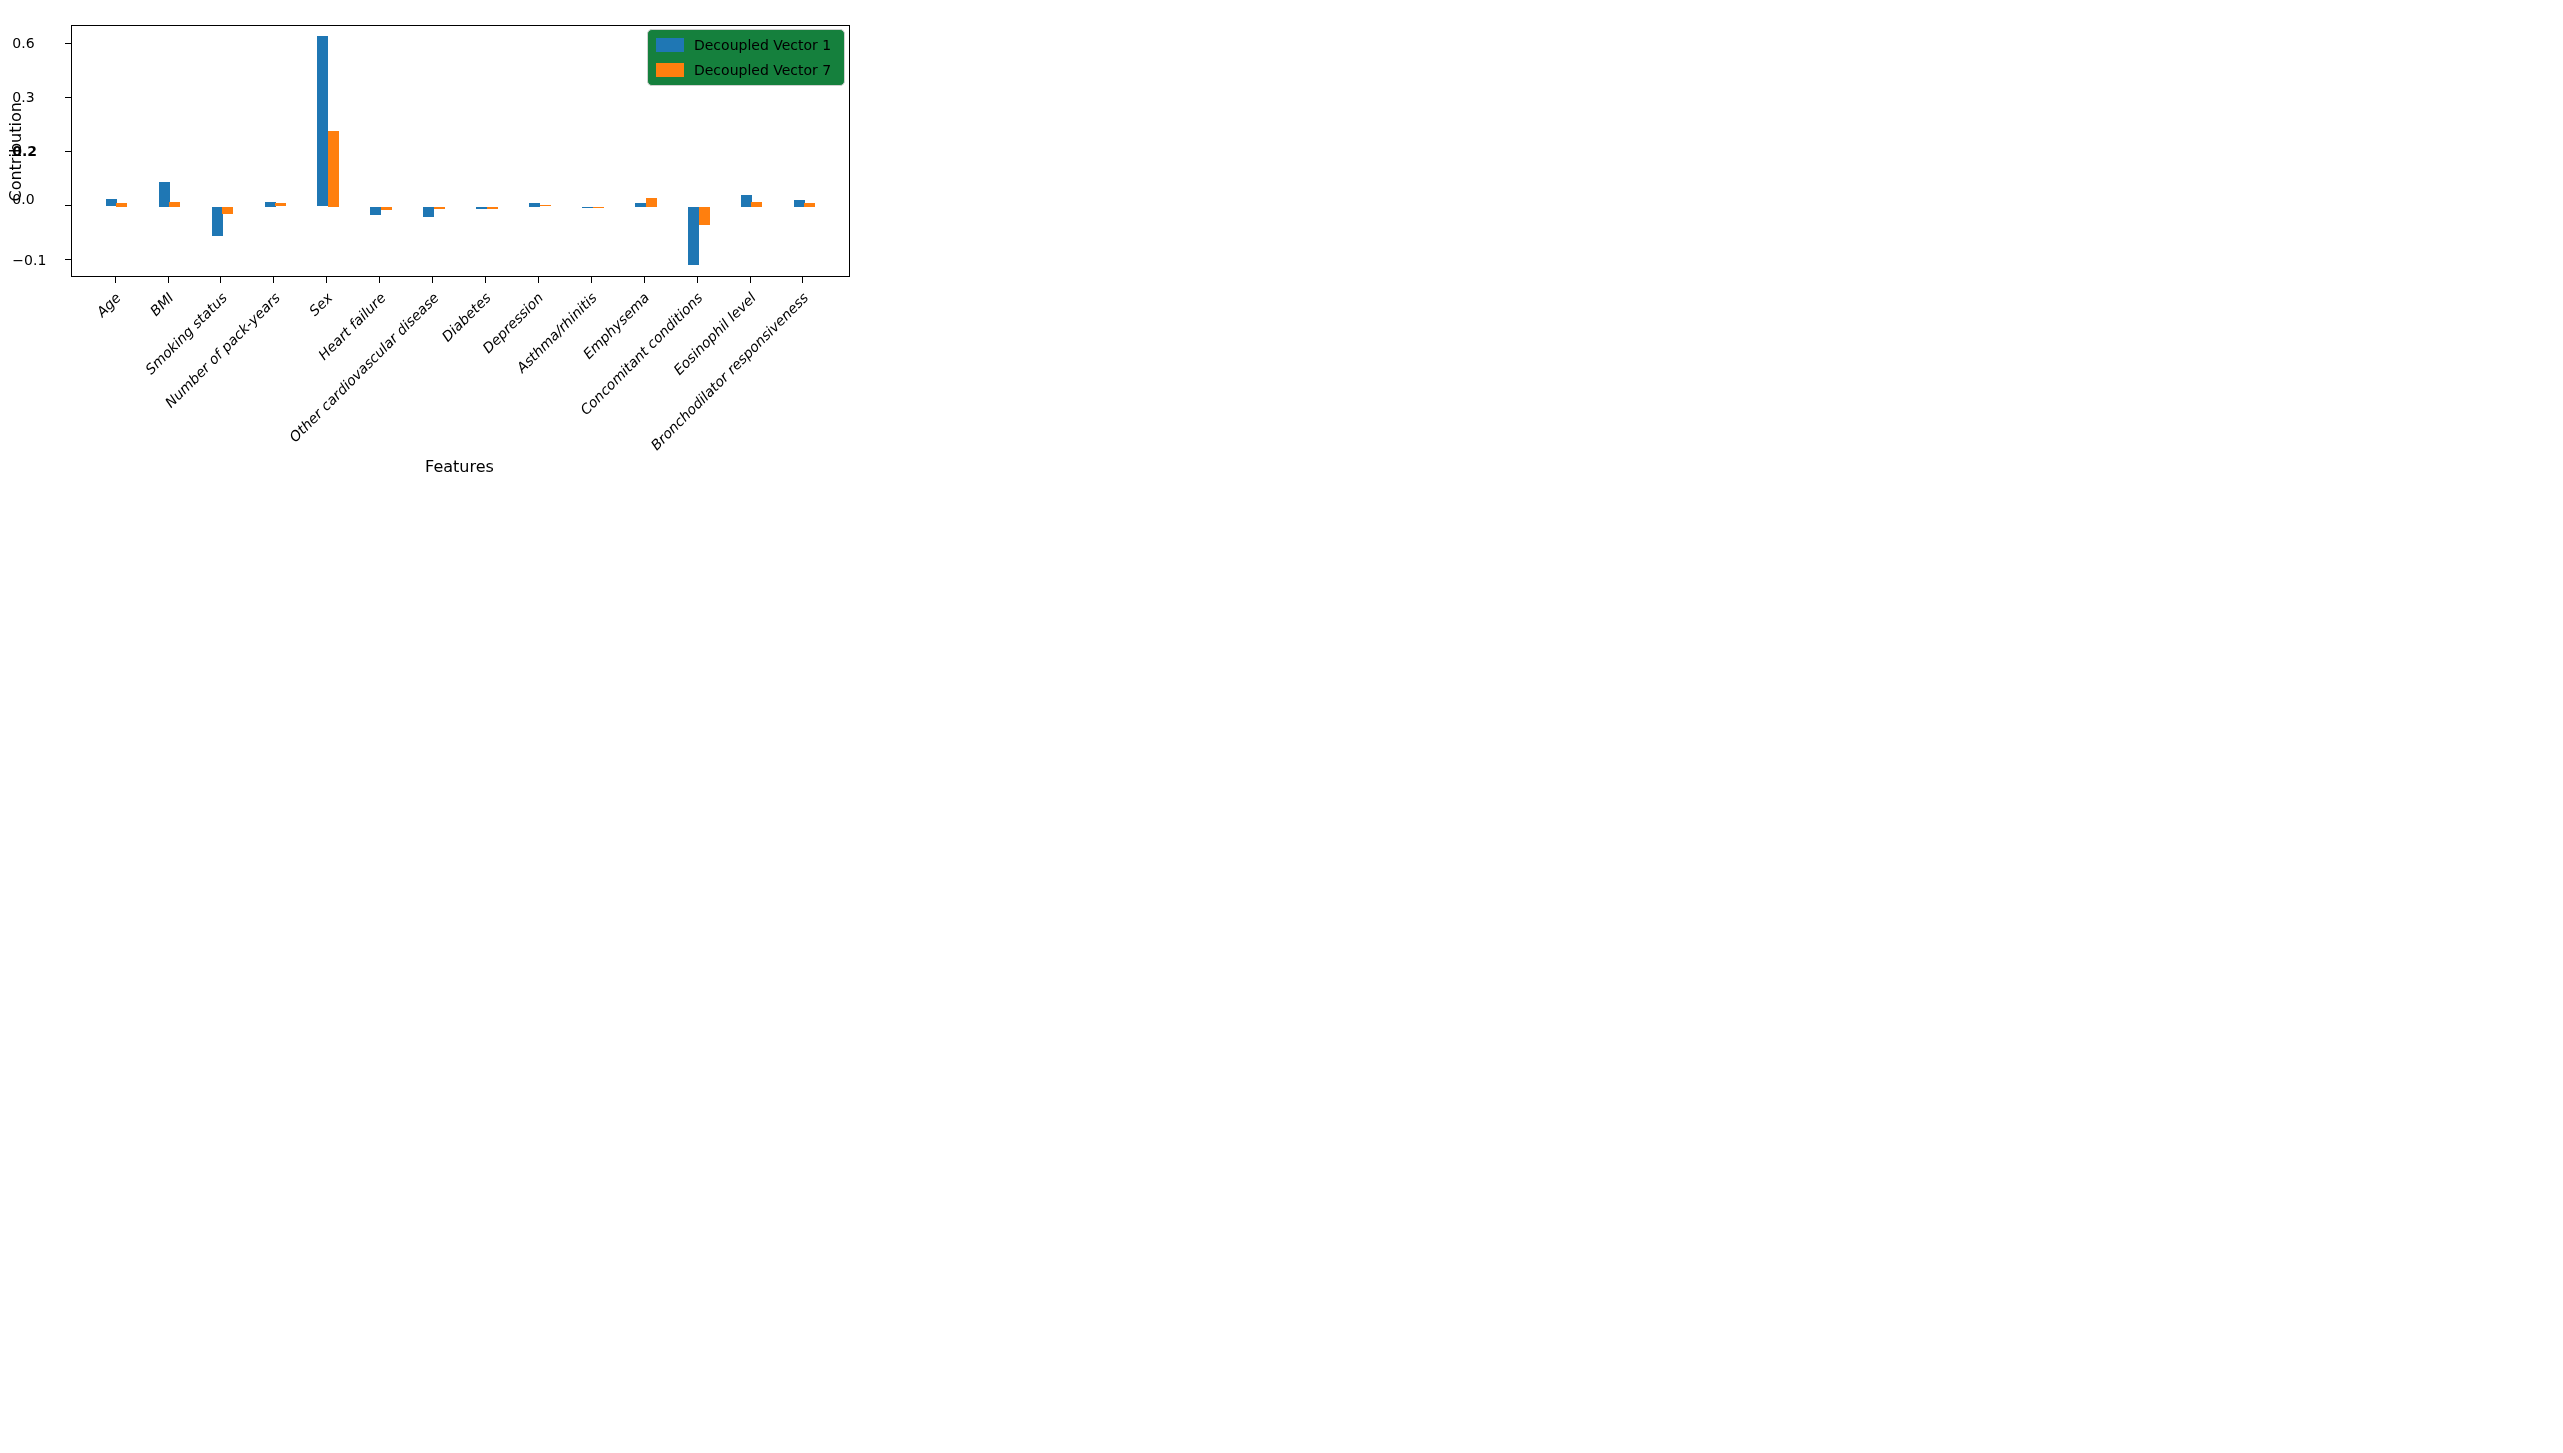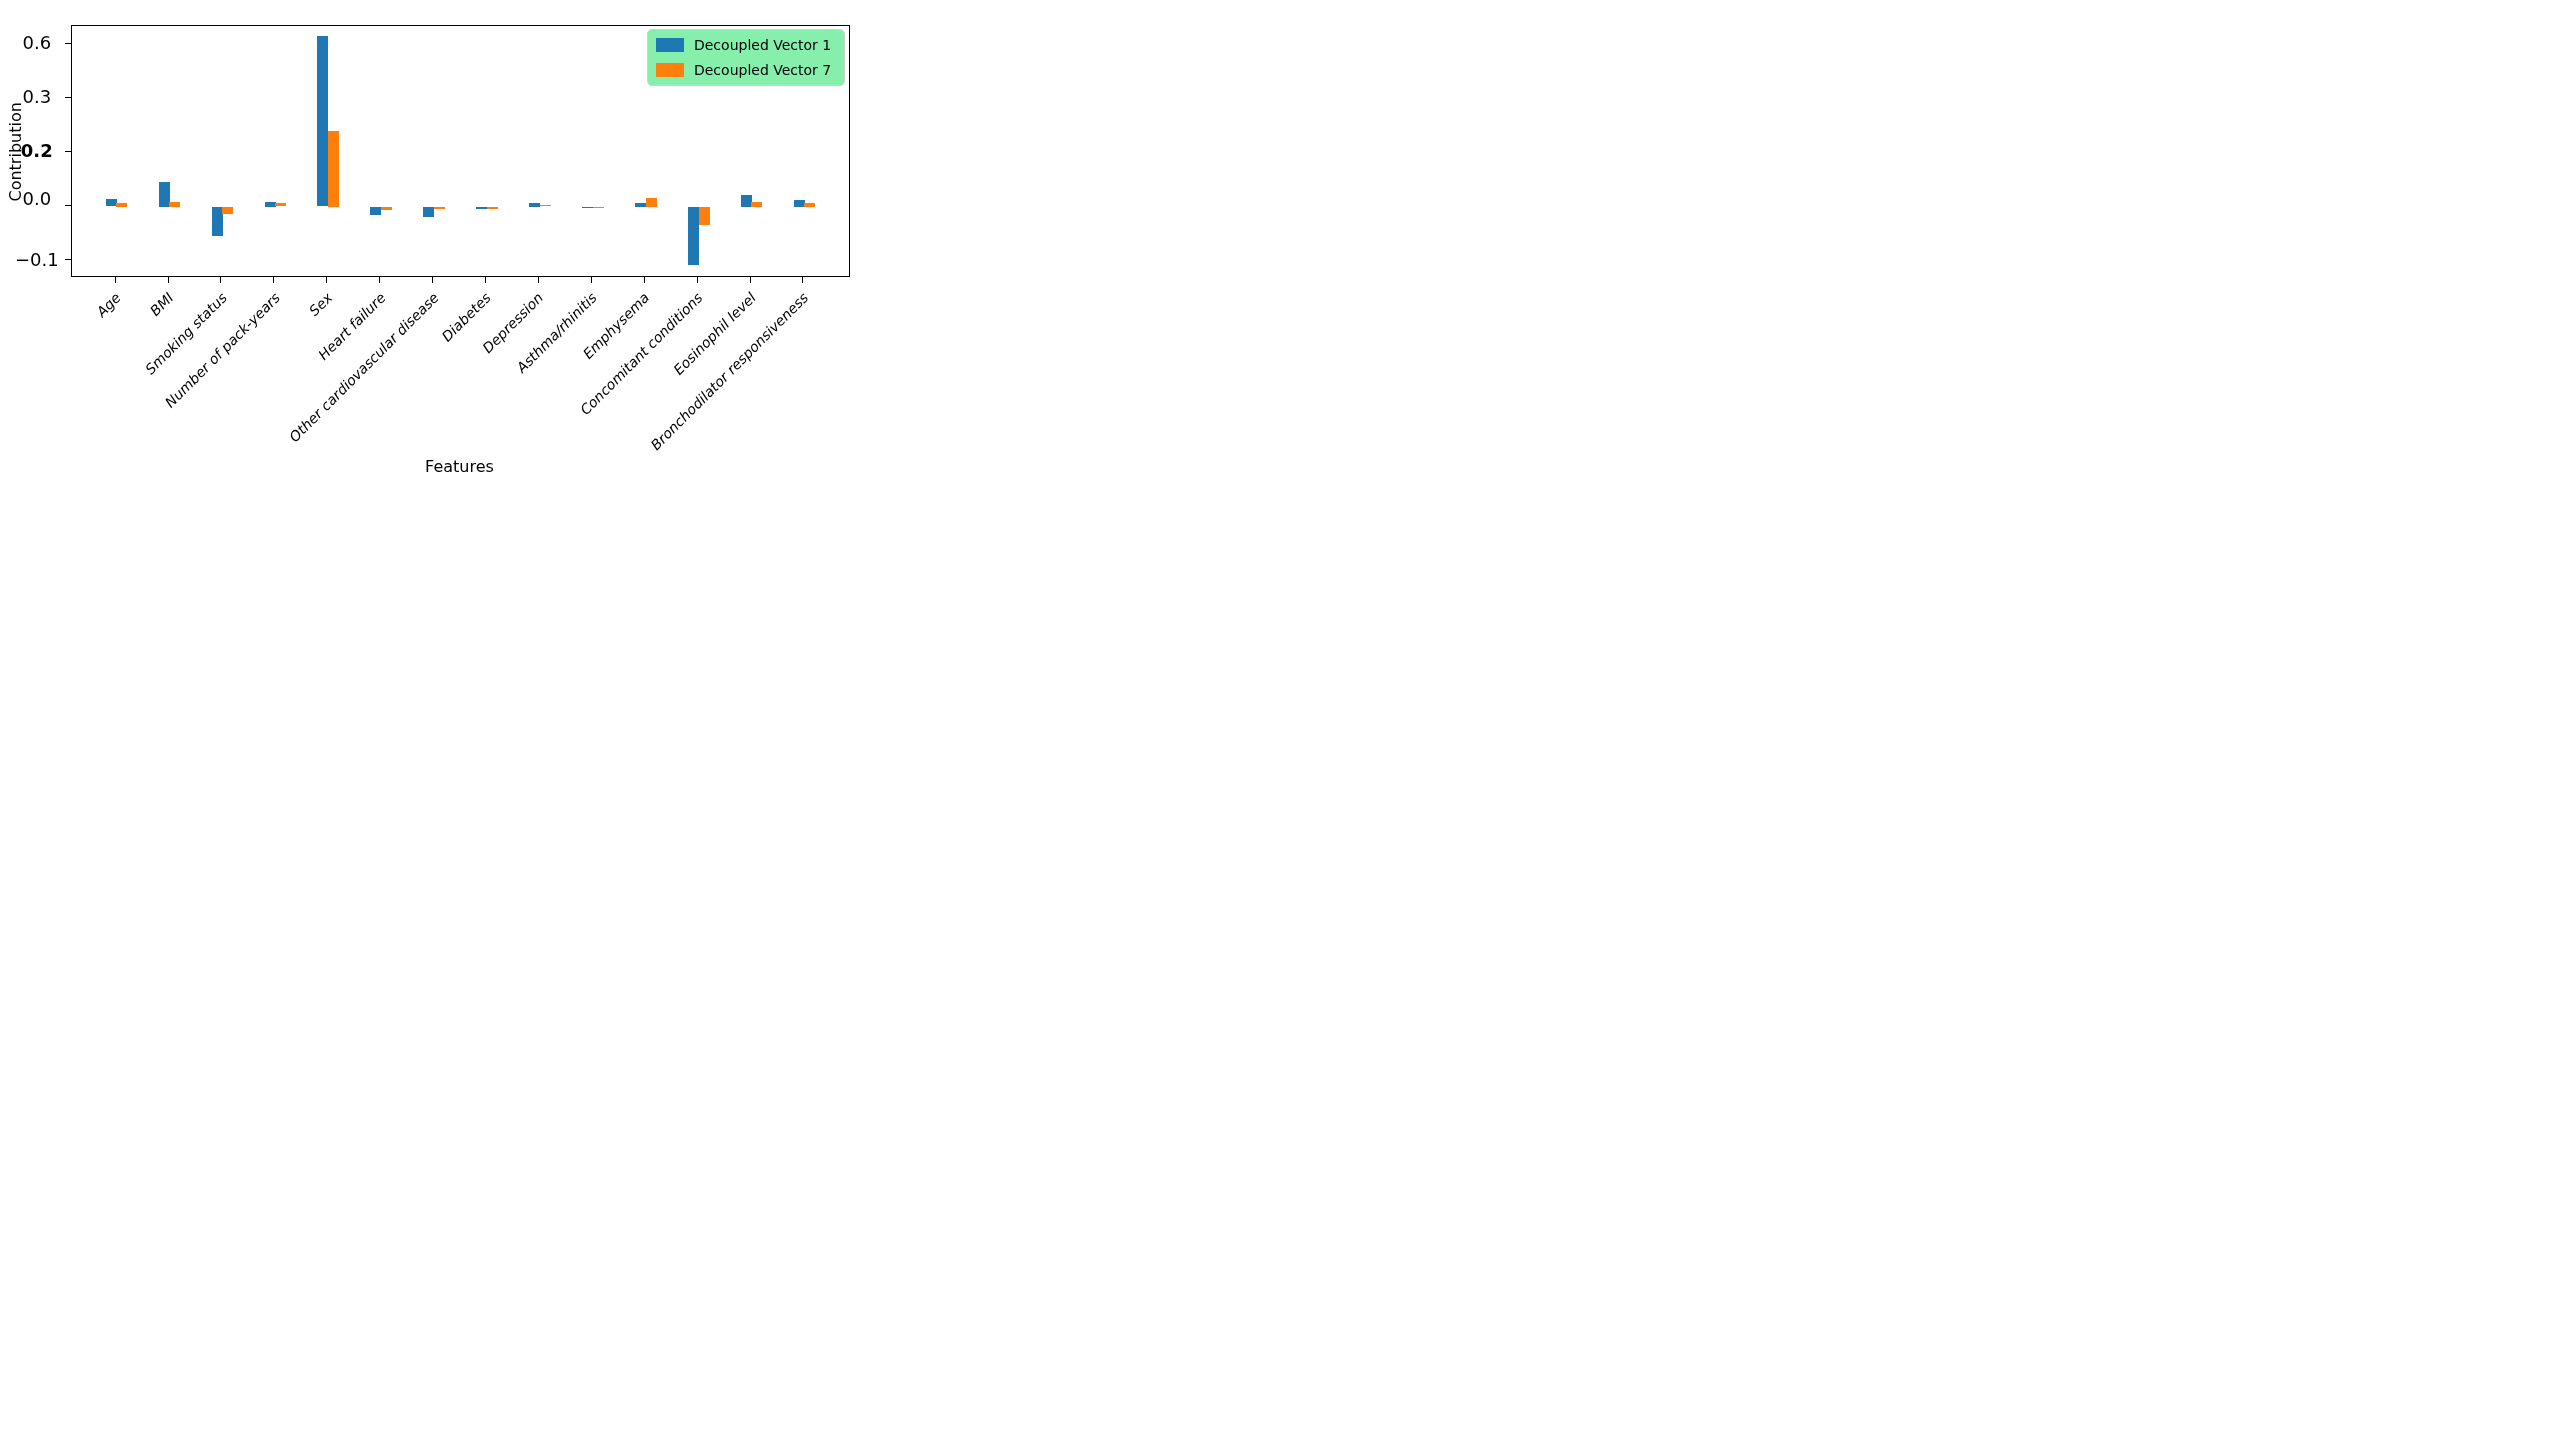--- a/index.html
+++ b/index.html
@@ -13,37 +13,37 @@
     font-size:18px;white-space:nowrap;
   }
   #plot{
     position:absolute;left:71px;top:25px;width:777px;height:250px;
     border:1.2px solid #000;background:#fff;box-sizing:content-box;
   }
   .bar{position:absolute;}
   .ytick{position:absolute;width:5.5px;height:1.2px;background:#000;}
   .xtick{position:absolute;width:1.2px;height:5.5px;background:#000;}
   .yticklabel{
-    position:absolute;font-size:18px;text-align:center;width:49px;
+    position:absolute;font-size:14px;text-align:left;width:49px;
     line-height:14px;
   }
   .xticklabel{
     position:absolute;font-size:14px;font-style:italic;white-space:nowrap;
     transform:rotate(-45deg);transform-origin:100% 50%;line-height:16px;
   }
   .ylabel{
     position:absolute;font-size:16px;transform:rotate(-90deg);
     transform-origin:center;white-space:nowrap;
   }
   .xlabel{
     position:absolute;left:71px;width:777px;text-align:center;
     font-size:16px;top:457px;
   }
   #legend{
-    position:absolute;top:29px;right:10.5px;background:#86efac;
+    position:absolute;top:29px;right:10.5px;background:#15803d;
     border:1.2px solid #d2d2d2;border-radius:4.9px;padding:7.4px 12.3px 7.4px 8.6px;
     display:flex;flex-direction:column;gap:8.6px;z-index:5;
   }
   .legend-entry{display:flex;align-items:center;}
   .legend-swatch{width:28px;height:14px;display:inline-block;}
   .legend-text{font-size:14px;margin-left:9.8px;white-space:nowrap;}
 </style>
 </head>
 <body>
 

